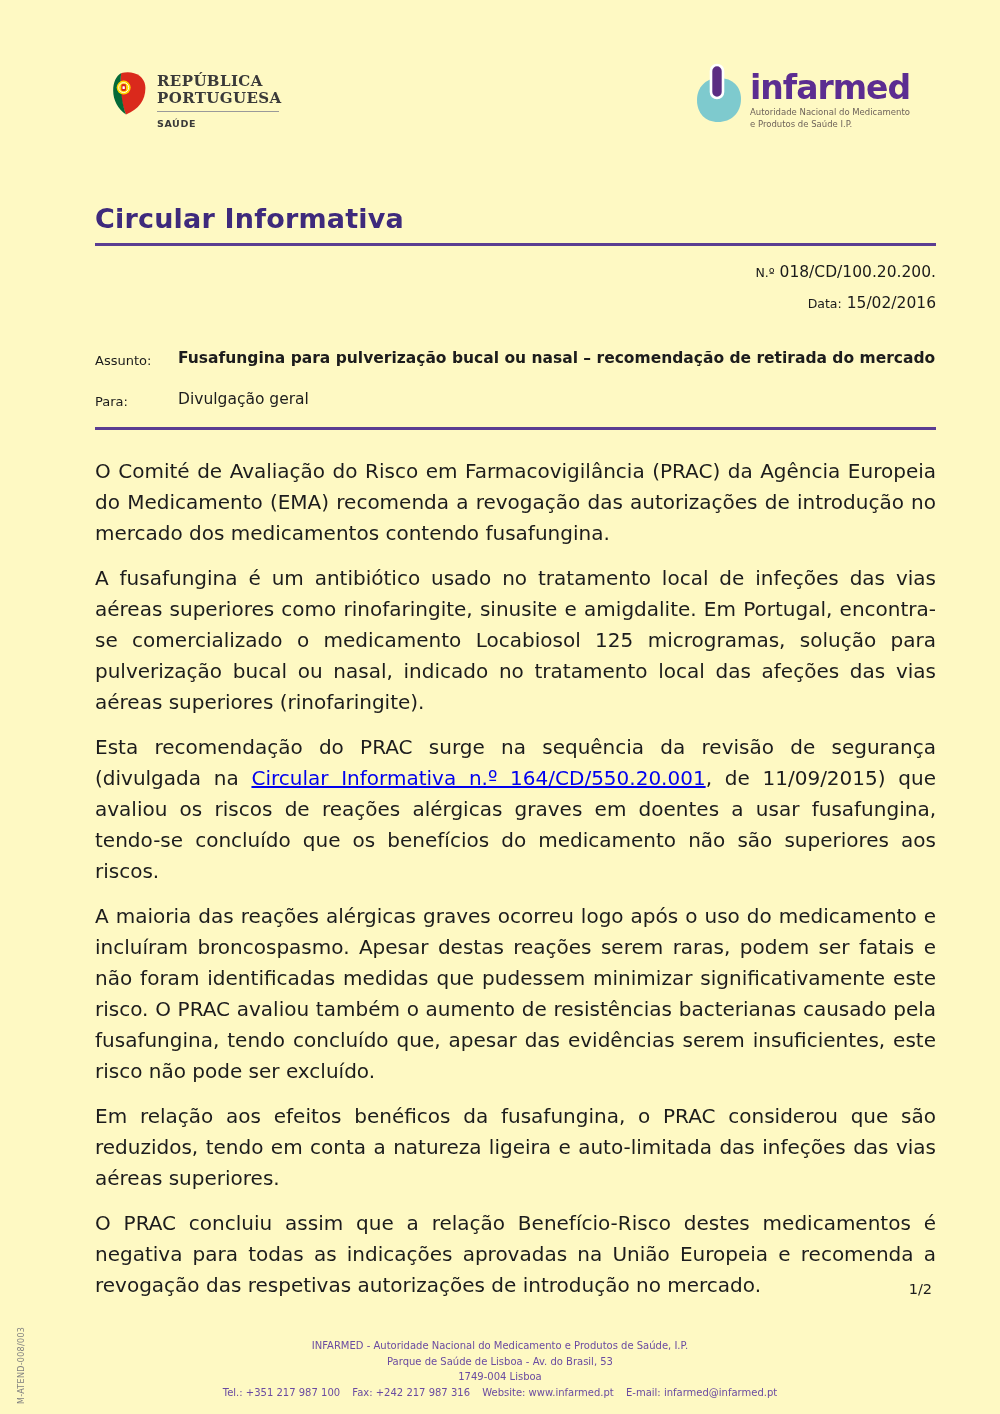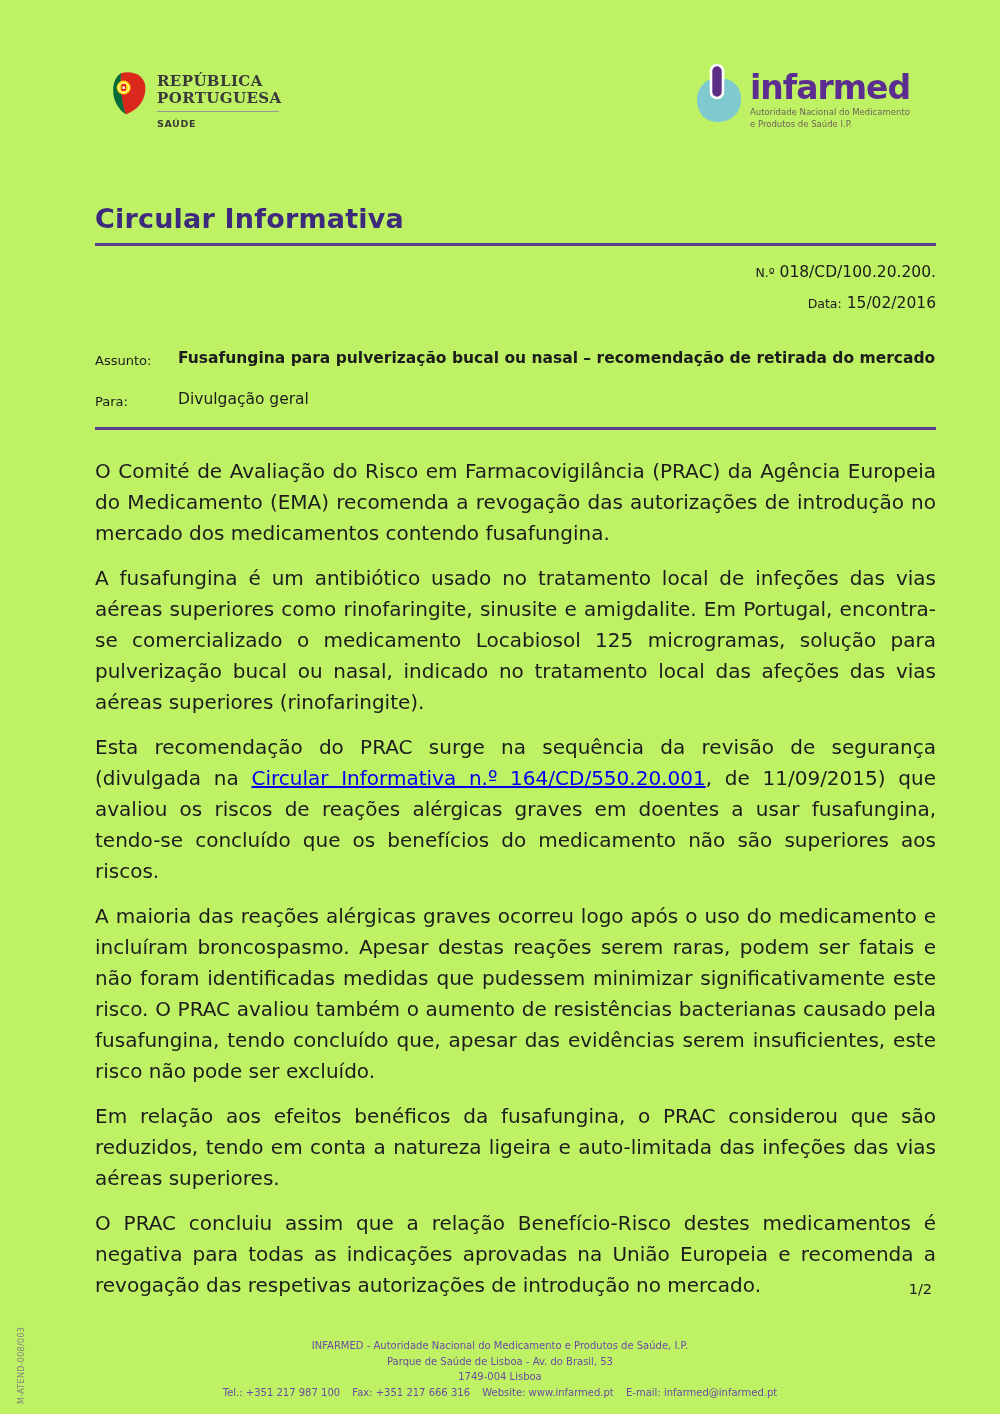--- a/index.html
+++ b/index.html
@@ -1,17 +1,17 @@
 <!DOCTYPE html>
 <html><head>
 <meta charset="utf-8">
 <style>
   html,body { margin:0; padding:0; background:#ffffff; }
   .page {
-    position:relative; width:1000px; height:1414px; background:#bef264;
+    position:relative; width:1000px; height:1414px; background:#fef9c3;
     overflow:hidden; font-family:"DejaVu Sans", sans-serif; color:#1c1c1c;
   }
 
   
   .gov-logo { position:absolute; left:112px; top:71px; display:flex; }
   .gov-flag { width:35px; height:46px; flex:0 0 auto; }
   .gov-text { margin-left:10px; padding-top:2px; }
   .gov-name {
     font-family:"DejaVu Serif", serif; font-weight:bold; font-size:15px;
     line-height:1.1; color:#3a3a39; letter-spacing:0.4px;
@@ -146,19 +146,19 @@
   <div class="page-number">1/2</div>
 
   <div class="side-code">M-ATEND-008/003</div>
 
   <div class="footer">
     <div>INFARMED - Autoridade Nacional do Medicamento e Produtos de Saúde, I.P.</div>
     <div>Parque de Saúde de Lisboa - Av. do Brasil, 53</div>
     <div>1749-004 Lisboa</div>
     <div>
       <span class="fgroup"><b>Tel.</b><span>: +351 217 987 100</span></span>
-      <span class="fgroup"><b>Fax</b><span>: +351 217 666 316</span></span>
+      <span class="fgroup"><b>Fax</b><span>: +242 217 987 316</span></span>
       <span class="fgroup"><b>Website:</b><span> www.infarmed.pt</span></span>
       <span class="fgroup"><b>E-mail</b><span>: infarmed@infarmed.pt</span></span>
     </div>
   </div>
 
 </div>
 
 </body></html>

